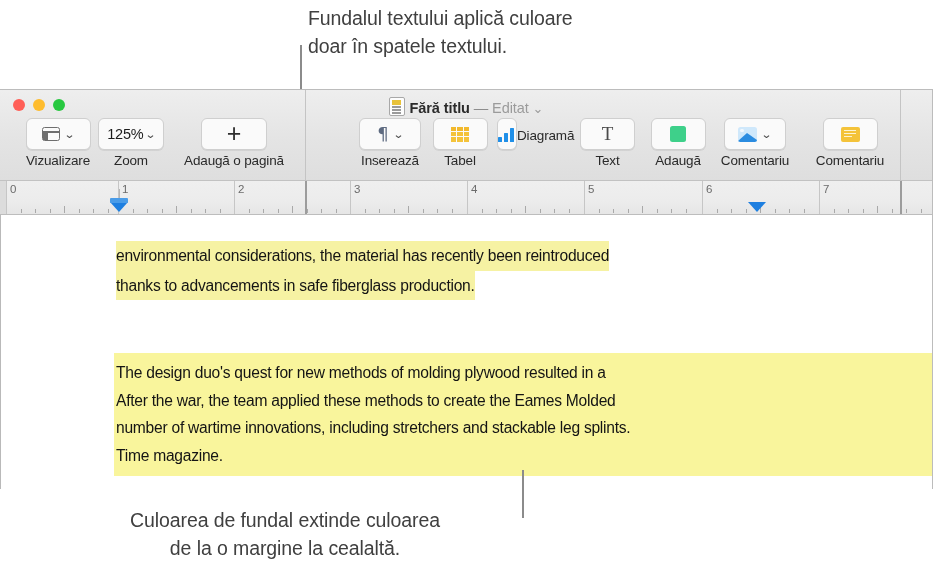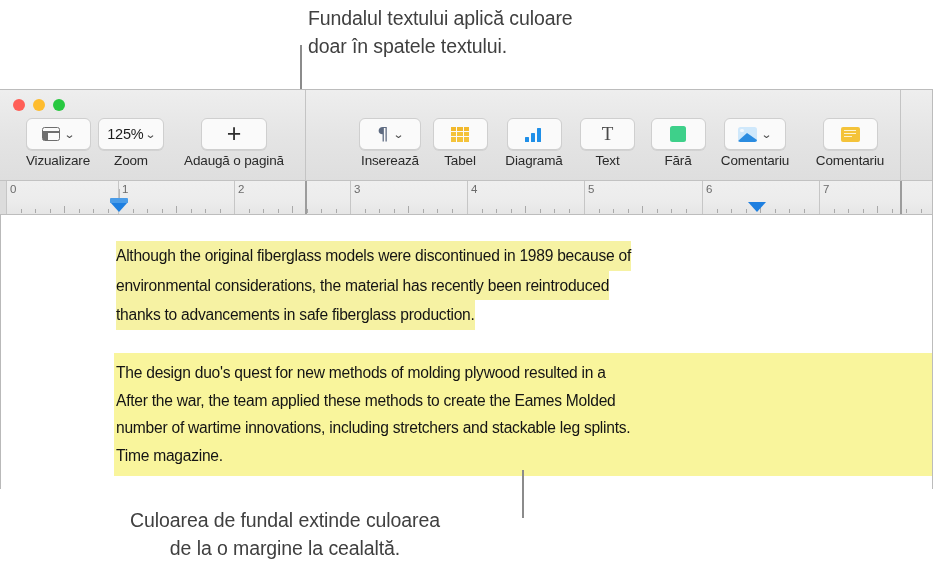--- a/index.html
+++ b/index.html
@@ -446,21 +446,21 @@
               <i></i>
               <i></i>
             <i></i>
               <i></i>
               <i></i>
           </span>
         </div>
         <div class="tool-label">Tabel</div>
       </div>
 
-      <div style="position:absolute; left:497px; top:28px; width:74px; display:flex; flex-direction:column; align-items:center;">
+      <div style="position:absolute; left:497px; top:28px; width:74px; display:flex; flex-direction:row; align-items:center;">
         <div class="tool-btn" style="width:55px;">
           <span class="ico-chart">
             <i style="height:5px"></i>
               <i style="height:9px"></i>
               <i style="height:14px"></i>
           </span>
         </div>
         <div class="tool-label">Diagramă</div>
       </div>
 
@@ -468,21 +468,21 @@
         <div class="tool-btn" style="width:55px;">
           <span class="ico-text">T</span>
         </div>
         <div class="tool-label">Text</div>
       </div>
 
       <div style="position:absolute; left:648px; top:28px; width:60px; display:flex; flex-direction:column; align-items:center;">
         <div class="tool-btn" style="width:55px;">
           <span class="ico-shape"></span>
         </div>
-        <div class="tool-label">Fără</div>
+        <div class="tool-label">Adaugă</div>
       </div>
 
       <div style="position:absolute; left:711px; top:28px; width:88px; display:flex; flex-direction:column; align-items:center;">
         <div class="tool-btn" style="width:62px;">
           <span class="ico-media"></span>
           <span class="chevron">⌄</span>
         </div>
         <div class="tool-label">Comentariu</div>
       </div>
 
@@ -493,20 +493,23 @@
             <i style="top:6px; width:12px"></i>
             <i style="top:9px; width:8px"></i>
           </span>
         </div>
         <div class="tool-label">Comentariu</div>
       </div>
 
     </div>
   </div>
 
+  <div id="window-title" style="position:absolute; top:7px;">
+    <span id="doc-icon"></span><span>Fără titlu</span> <span class="title-sep">—</span> <span id="edited-label">Editat</span><span id="title-chevron">⌄</span>
+  </div>
 
   <div id="ruler">
     <div id="ruler-margin-left"></div>
     <div id="ruler-ticks">
         <div class="tick t-small" style="left: 21px;"></div>
         <div class="tick t-small" style="left: 35px;"></div>
         <div class="tick t-small" style="left: 50px;"></div>
         <div class="tick t-med" style="left: 64px;"></div>
         <div class="tick t-small" style="left: 79px;"></div>
         <div class="tick t-small" style="left: 93px;"></div>
@@ -580,21 +583,20 @@
         <div class="ruler-num" style="left: 819px;">7</div>
       </div>
     <div class="ruler-divider" style="left:305px"></div>
     <div class="ruler-divider" style="left:900px"></div>
     <div class="indent-marker with-bar" style="left:110px"></div>
     <div class="indent-marker" style="left:748px"></div>
   </div>
 
   <div id="doc-canvas">
     <div class="para" id="para-1">
-        <span class="ln" style="background: rgb(246, 242, 163);">Although the original fiberglass models were discontinued in 1989 because of</span>
         <span class="ln" style="background: rgb(246, 242, 163);">environmental considerations, the material has recently been reintroduced</span>
         <span class="ln" style="background: rgb(246, 242, 163);">thanks to advancements in safe fiberglass production.</span>
       </div>
     <div class="para" id="para-2" style="background: rgb(249, 245, 156);">
         <span class="ln">The design duo's quest for new methods of molding plywood resulted in a</span>
         <span class="ln">After the war, the team applied these methods to create the Eames Molded</span>
         <span class="ln">number of wartime innovations, including stretchers and stackable leg splints.</span>
         <span class="ln">Time magazine.</span>
       </div>
   </div>

